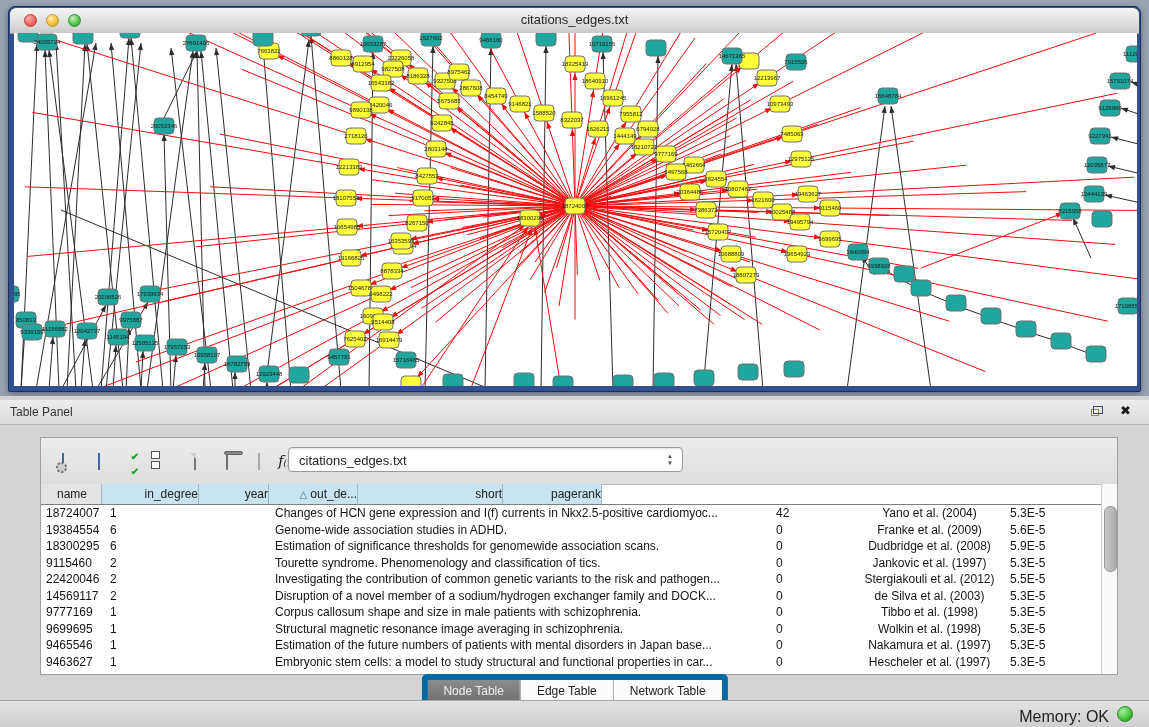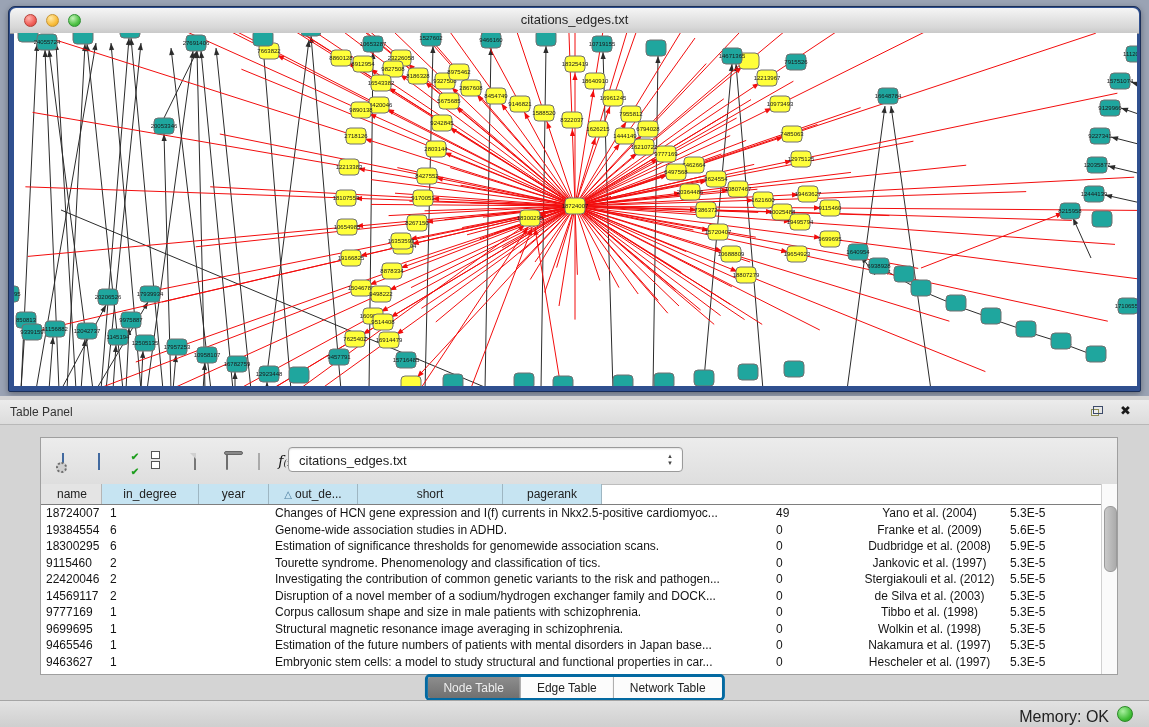--- a/index.html
+++ b/index.html
@@ -76,39 +76,39 @@
   .fx-ic small{font-size:9px;}
   .table-selector{
     position:absolute;left:247px;top:9px;width:395px;height:25px;background:#fff;
     border:1px solid #9a9a9a;border-radius:4px;box-shadow:inset 0 1px 2px rgba(0,0,0,.12);
     font-size:13px;color:#222;line-height:25px;padding-left:10px;box-sizing:border-box;cursor:default;
   }
   .stepper{position:absolute;right:9px;top:5px;font-size:6px;line-height:7px;color:#444;text-align:center;}
   
   .tbl{position:absolute;left:0;top:46px;width:1060px;}
   .thead{display:flex;height:20px;border-bottom:1px solid #7e7e7e;}
-  .th{box-sizing:border-box;font-size:12px;color:#222;text-align:center;line-height:20px;
+  .th{box-sizing:border-box;font-size:12px;color:#222;text-align:right;line-height:20px;
       background:#c6e4f2;border-right:1px solid #9eb6c2;overflow:hidden;white-space:nowrap;}
   .th.hdr-name{background:#e4e4e4;text-align:right;padding-right:14px;border-right:1px solid #b5b5b5;}
   .sort-tri{color:#4d7fa0;font-size:10px;margin-right:3px;}
   .trow{display:flex;height:16.5px;font-size:12px;color:#141414;line-height:16.5px;background:#fff;}
   .td{box-sizing:border-box;overflow:hidden;white-space:nowrap;}
   .c-name{width:61px;}      .td.c-name{padding-left:5px;}
   .c-in_degree{width:97px;} .td.c-in_degree{padding-left:8px;}
   .c-year{width:70px;}      .td.c-year{padding-left:6px;margin-top:48px;}
   .c-title{width:499px;}    .td.c-title{padding-left:6px;}
   .c-out_degree{width:89px;}.td.c-out_degree{padding-left:8px;}
   .c-short{width:145px;}    .td.c-short{text-align:center;}
   .c-pagerank{width:99px;}  .td.c-pagerank{padding-left:8px;}
   .vscroll{position:absolute;right:0;top:46px;width:16px;height:190px;background:#fafafa;border-left:1px solid #d0d0d0;box-sizing:border-box;}
   .vthumb{position:absolute;left:2px;top:22px;width:11px;height:64px;border-radius:6px;background:linear-gradient(90deg,#c9c9c9,#ababab);border:1px solid #9a9a9a;}
   
   .tabs-row{position:absolute;left:0;top:277px;width:100%;height:26px;}
   .seg{position:absolute;left:50%;transform:translateX(-50%);top:1px;display:flex;height:21px;
-       border:3px solid #0369a1;border-radius:5px;overflow:hidden;background:#fcfcfc;box-shadow:0 1px 0 rgba(255,255,255,.7);}
+       border:6px solid #0369a1;border-radius:5px;overflow:hidden;background:#fcfcfc;box-shadow:0 1px 0 rgba(255,255,255,.7);}
   .seg button{border:none;margin:0;height:21px;font-size:12px;padding:0 16px;background:#fcfcfc;color:#222;cursor:default;font-family:inherit;}
   .seg button + button{border-left:1px solid #a8a8a8;}
   .seg button.sel{background:linear-gradient(#8d8d8d,#707070);color:#efefef;}
   
   .statusbar{position:absolute;left:0;top:304px;width:100%;height:27px;background:linear-gradient(#e2e2e2,#cfcfcf);border-top:1px solid #a5a5a5;box-sizing:border-box;}
   .mem{position:absolute;right:40px;top:7px;font-size:16px;color:#222;}
   .mem-dot{position:absolute;right:16px;top:5px;width:14px;height:14px;border-radius:50%;
     background:radial-gradient(circle at 35% 30%,#a9f0a0,#3dbb33 65%,#2a9424);border:1px solid #2c8a27;}
 </style>
 </head>
@@ -915,21 +915,21 @@
           <div class="th c-out_degree"><span class="sort-tri">△</span>out_de...</div>
           <div class="th c-short">short</div>
           <div class="th c-pagerank">pagerank</div>
         </div>
       <div id="tbody">
           <div class="trow">
             <div class="td c-name">18724007</div>
             <div class="td c-in_degree">1</div>
             <div class="td c-year">2008</div>
             <div class="td c-title">Changes of HCN gene expression and I(f) currents in Nkx2.5-positive cardiomyoc...</div>
-            <div class="td c-out_degree">49</div>
+            <div class="td c-out_degree">42</div>
             <div class="td c-short">Yano et al. (2004)</div>
             <div class="td c-pagerank">5.3E-5</div>
           </div>
           <div class="trow">
             <div class="td c-name">19384554</div>
             <div class="td c-in_degree">6</div>
             <div class="td c-year">2009</div>
             <div class="td c-title">Genome-wide association studies in ADHD.</div>
             <div class="td c-out_degree">0</div>
             <div class="td c-short">Franke et al. (2009)</div>

